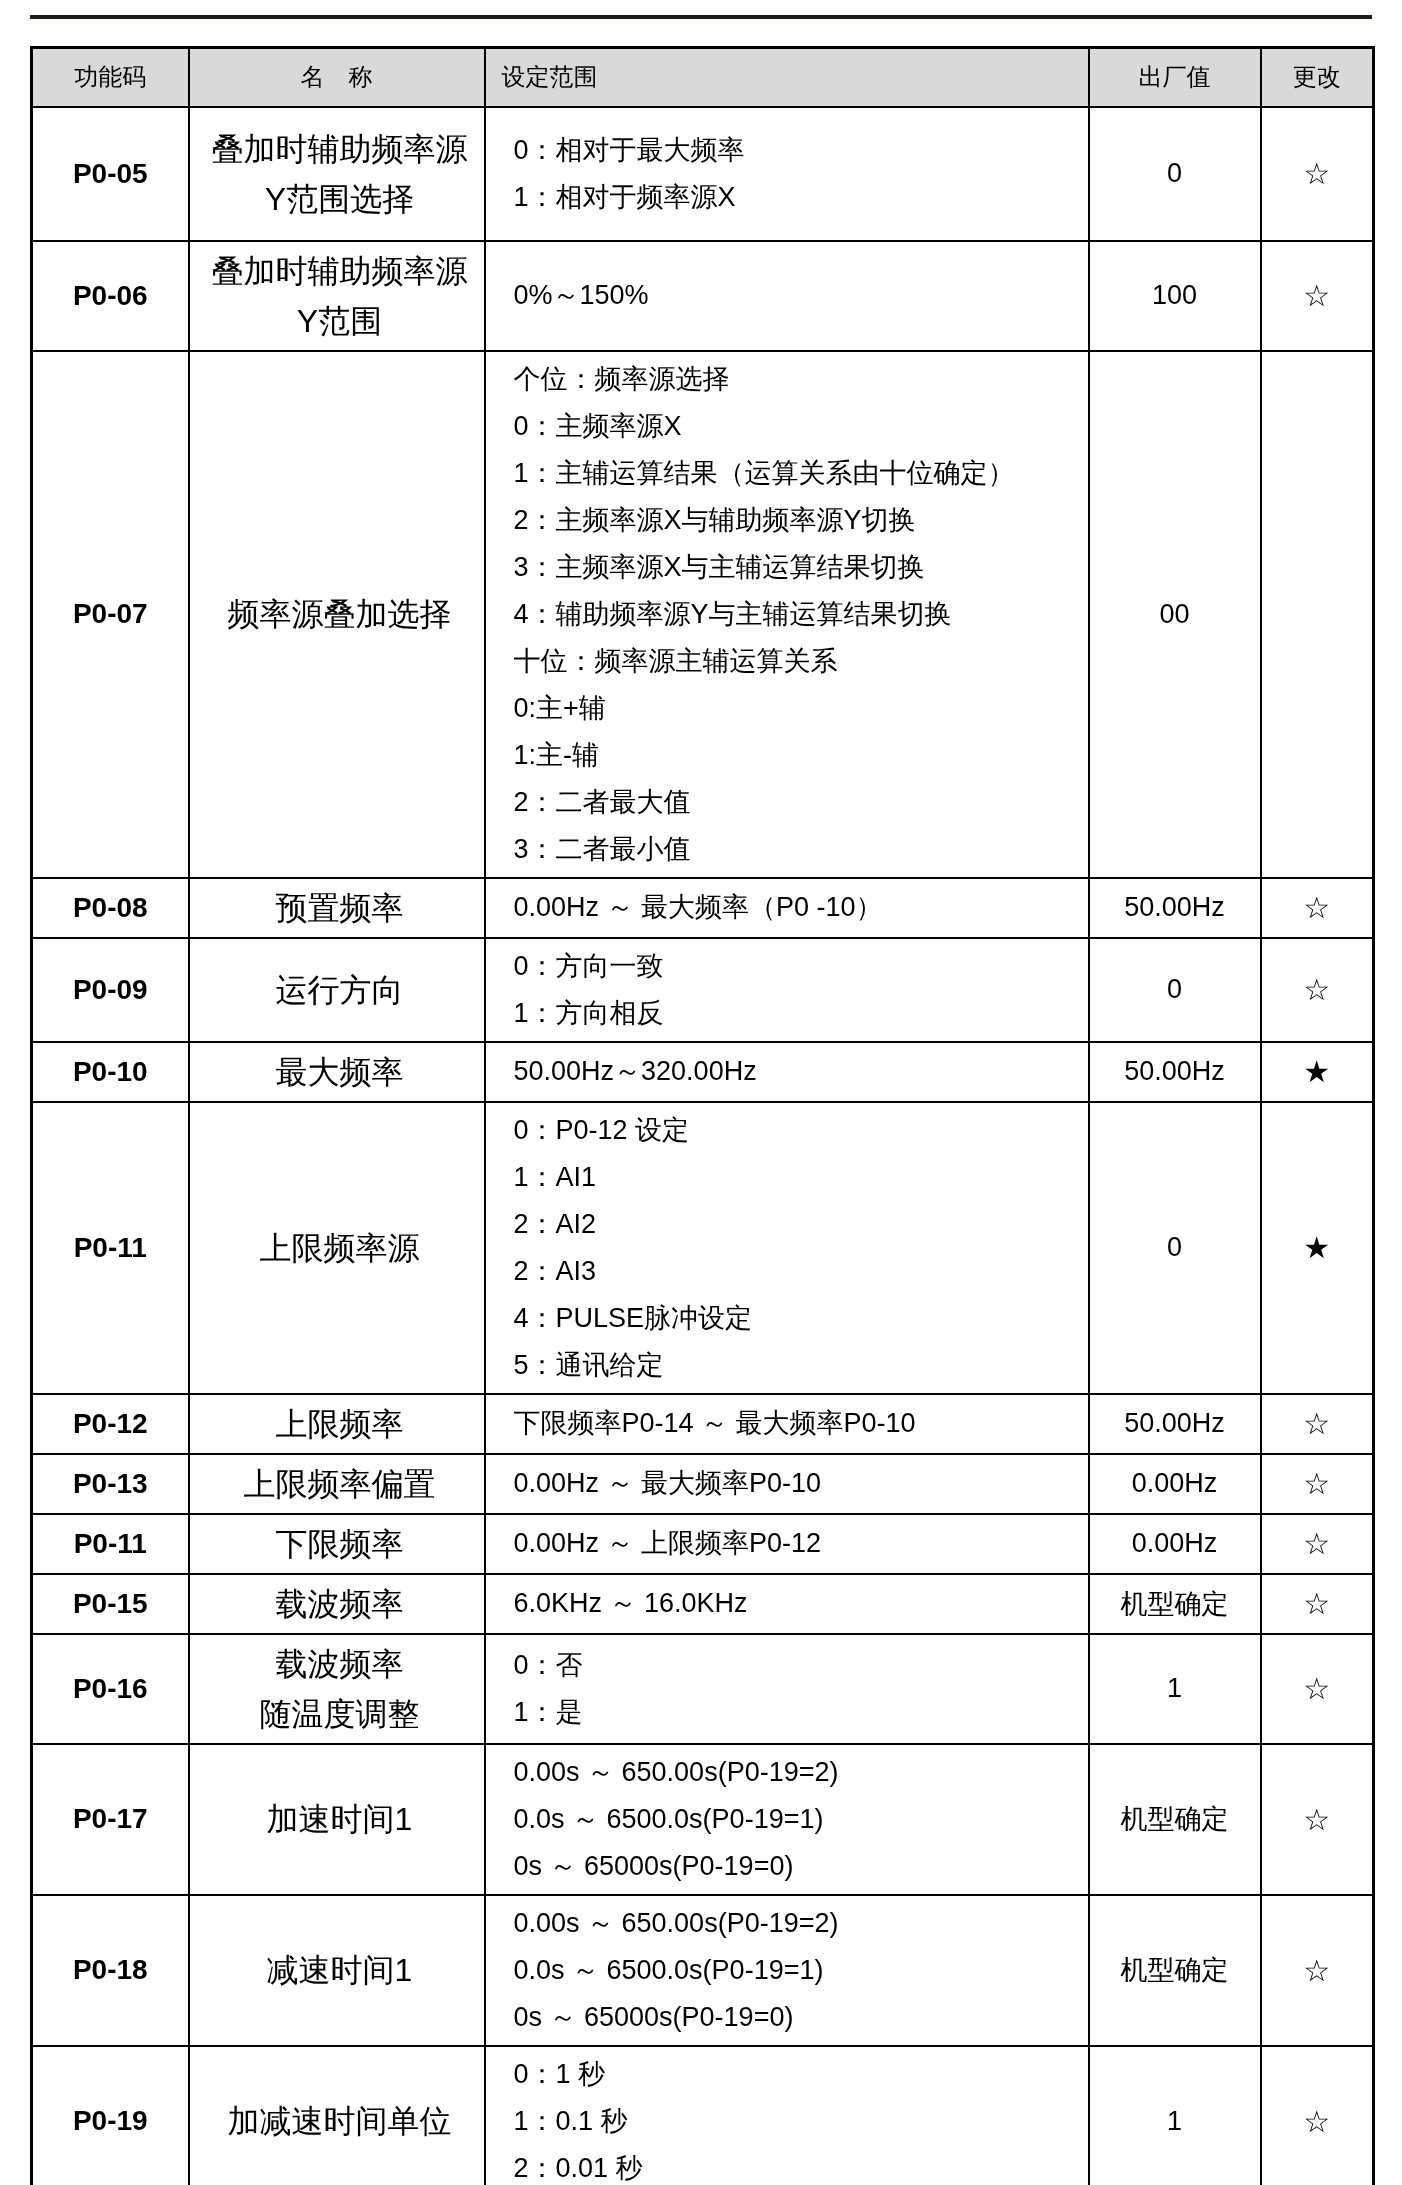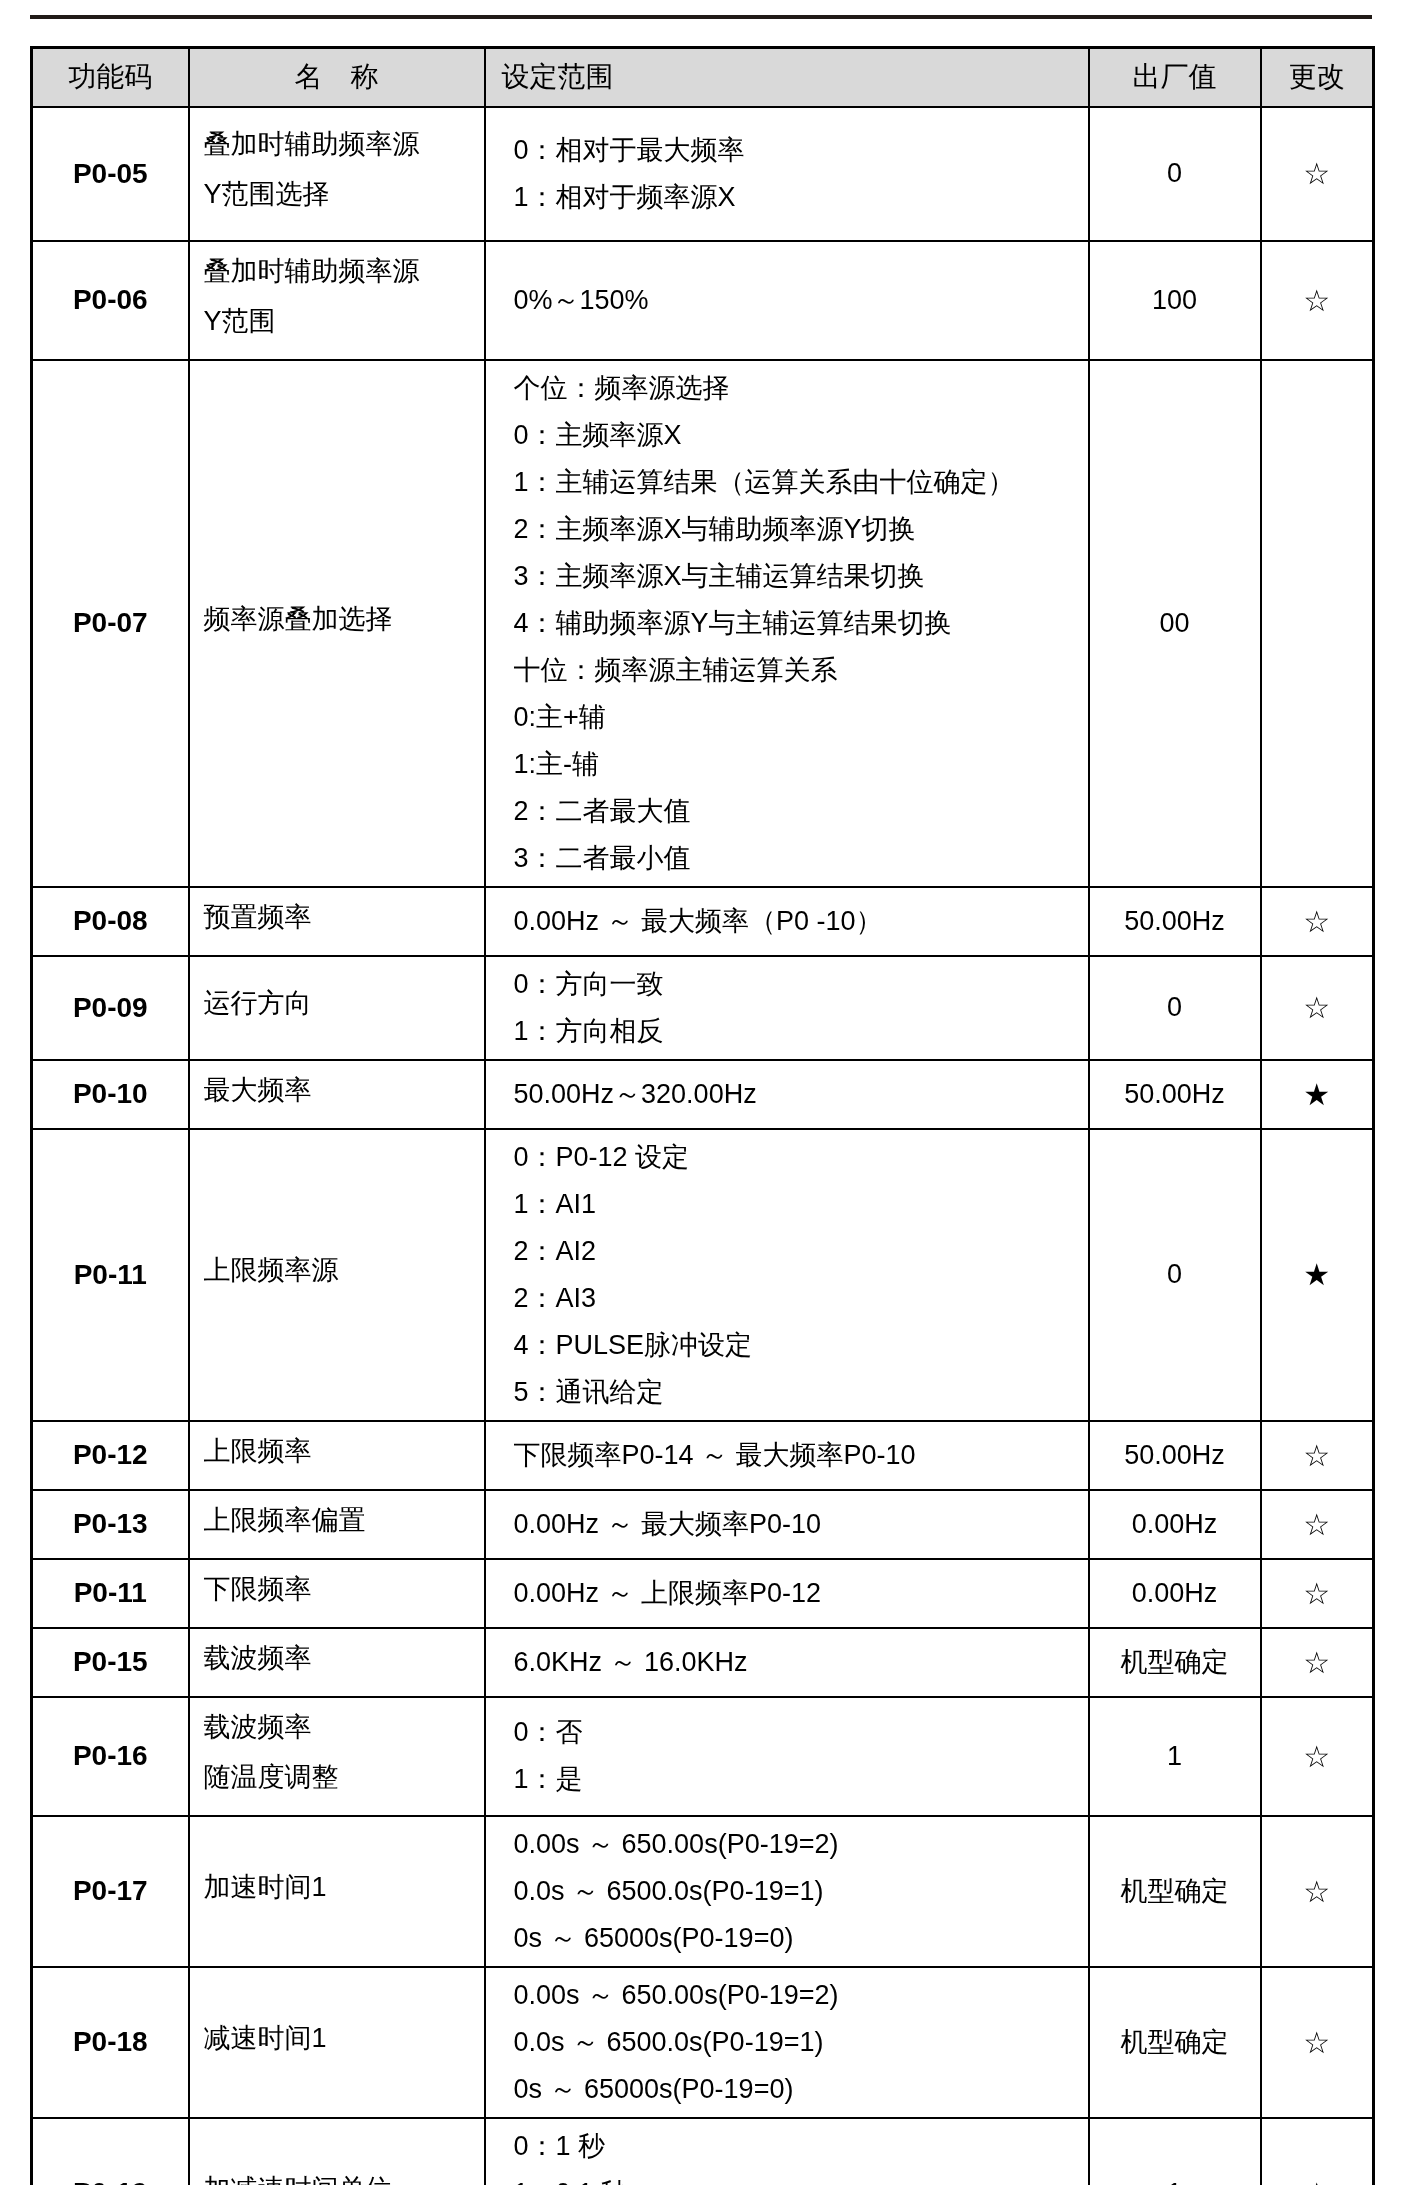--- a/index.html
+++ b/index.html
@@ -38,38 +38,38 @@
     border: 3px solid #000;
   }
   table.params th, table.params td {
     border: 2px solid #000;
     vertical-align: middle;
     box-sizing: border-box;
   }
   table.params th {
     background: #d9d9d9;
     font-weight: 400;
-    font-size: 28px;
+    font-size: 24px;
     height: 59px;
     text-align: center;
     padding: 4px 6px;
   }
   table.params th.th-range {
     text-align: left;
     padding-left: 16px;
   }
   td.cell-code {
     text-align: center;
     font-size: 28px;
     font-weight: bold;
   }
   td.cell-name {
-    text-align: left;
-    padding: 4px 8px 13px 14px;
-    font-size: 27px;
+    text-align: center;
+    padding: 4px 8px 4px 14px;
+    font-size: 32px;
     line-height: 50px;
     white-space: pre-line;
   }
   td.cell-range {
     text-align: left;
     padding: 4px 8px 4px 28px;
     font-size: 27px;
   }
   td.cell-range .range-line {
     line-height: 47px;

